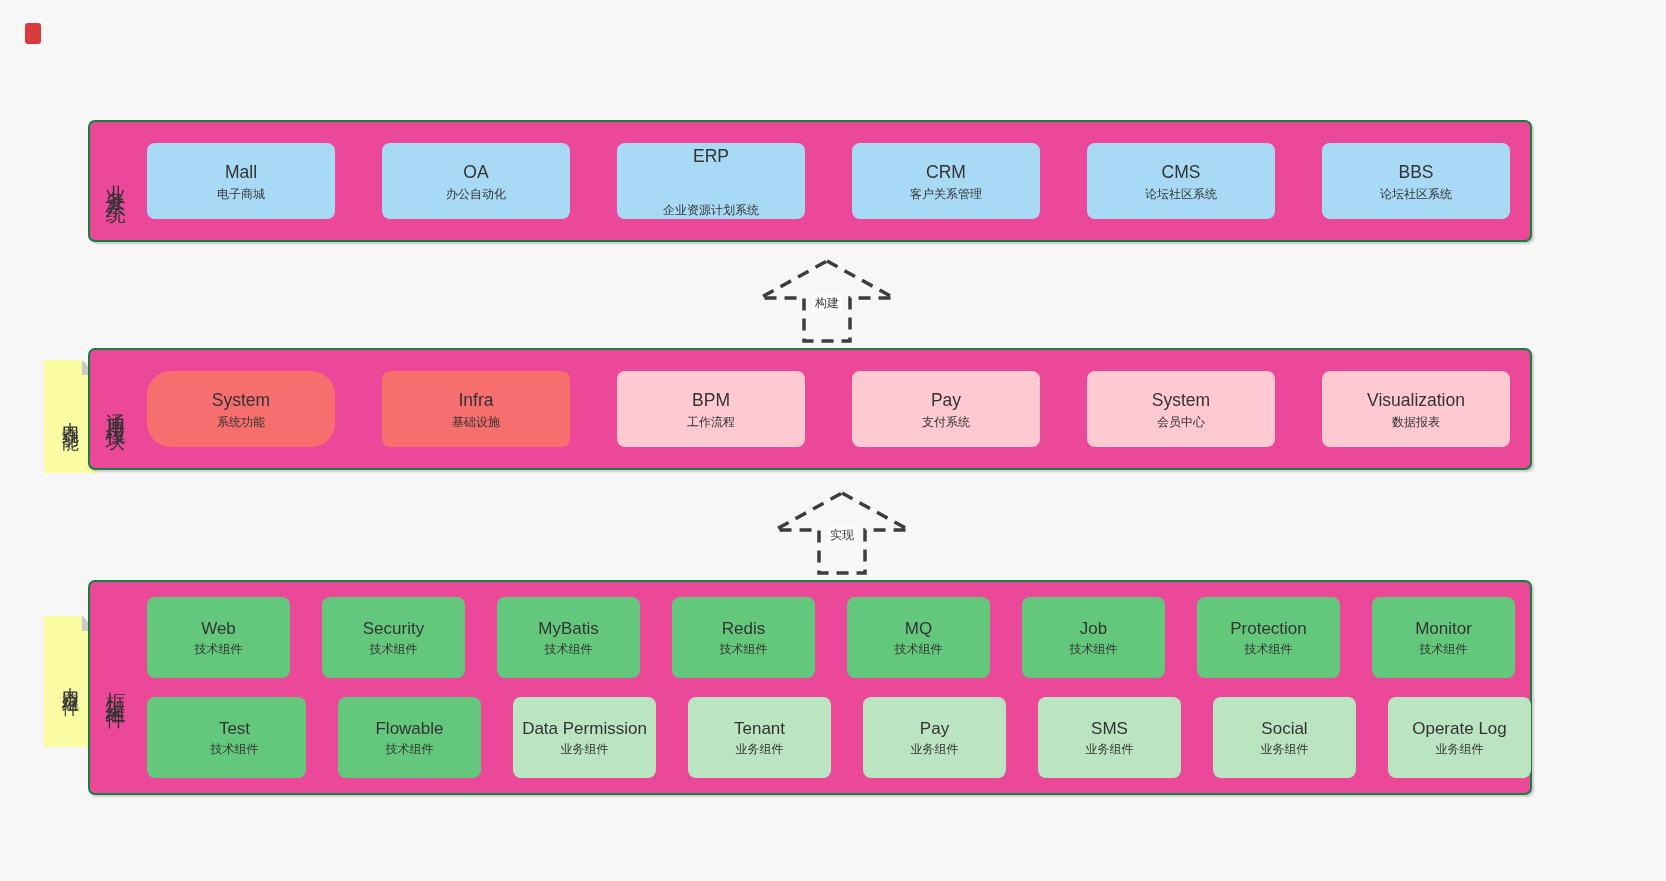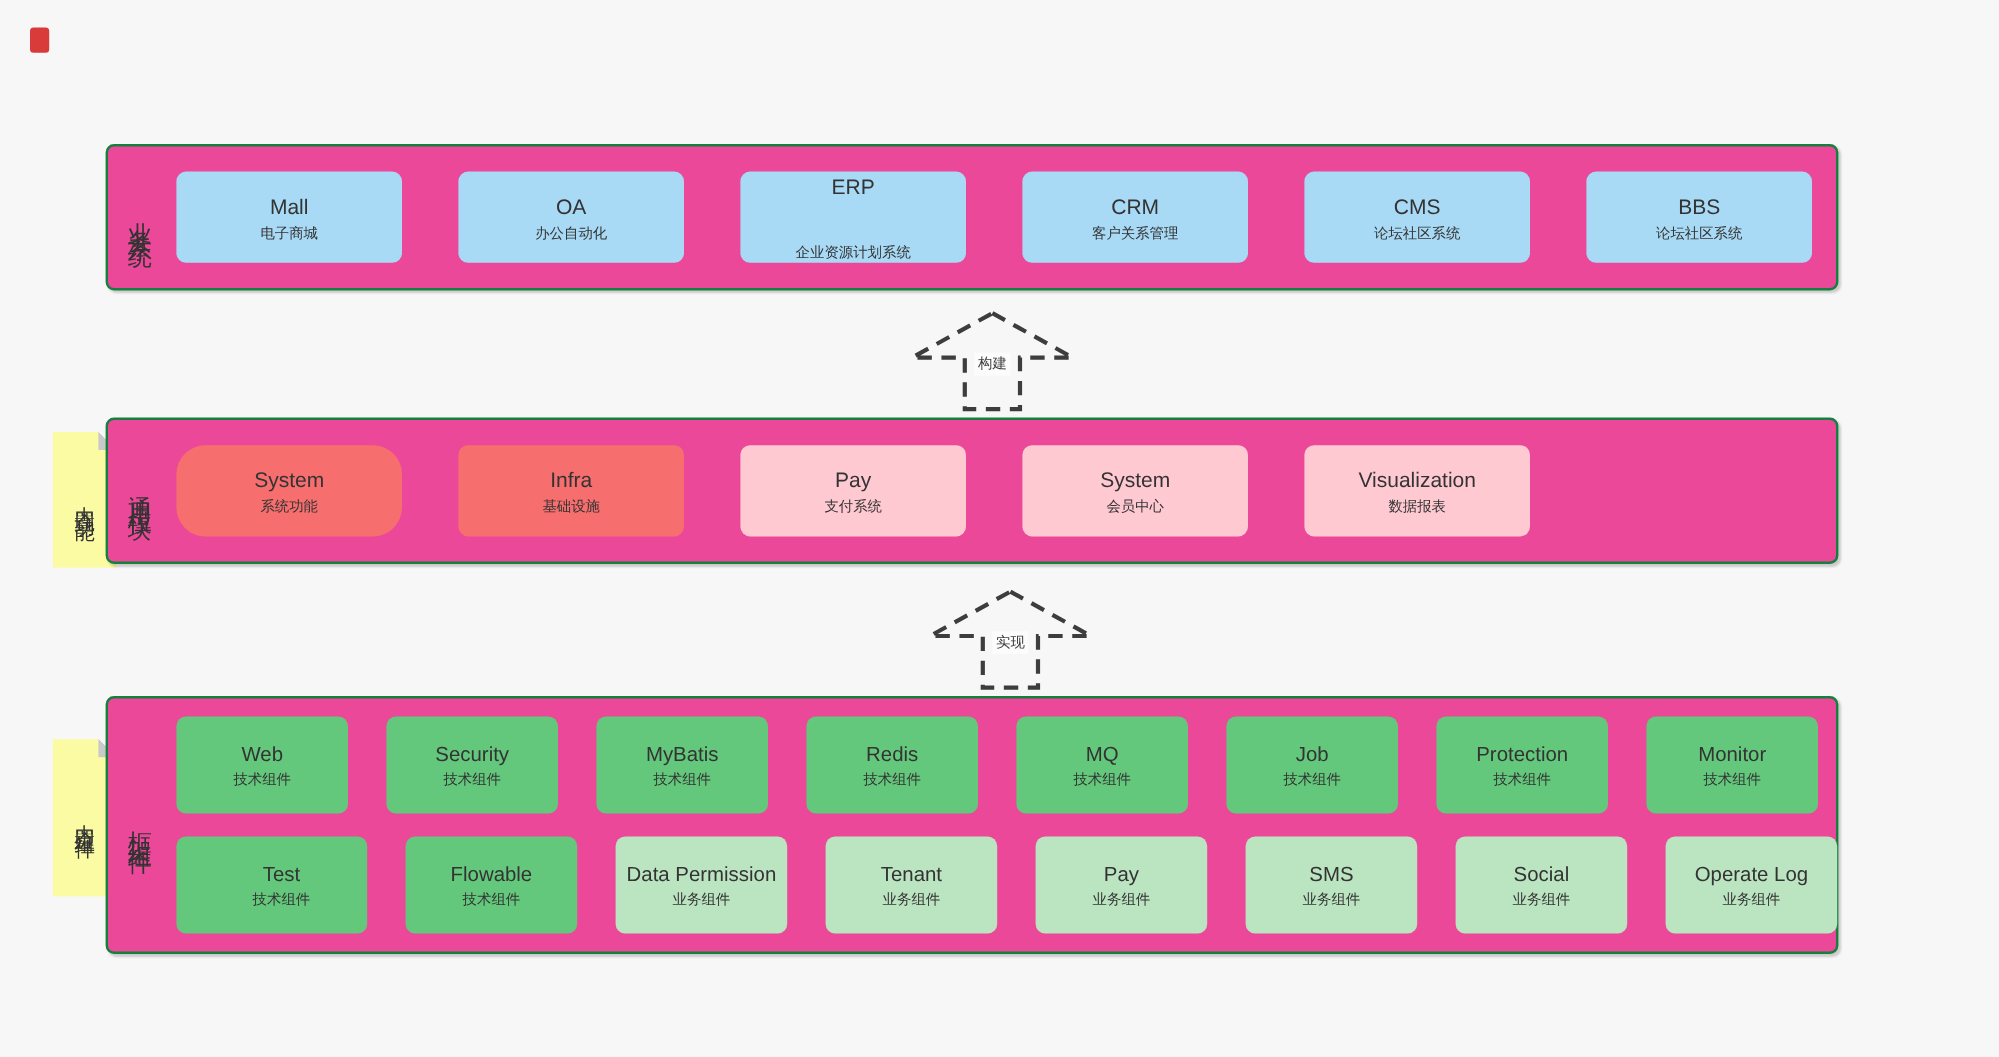--- a/index.html
+++ b/index.html
@@ -136,20 +136,24 @@
     <div class="box-row">
       <div class="box" style="background: rgb(247, 110, 110); border-radius: 24px;">
         <div class="box-title">System</div>
         <div class="box-sub">系统功能</div>
       </div>
       <div class="box" style="background: rgb(247, 110, 110);">
         <div class="box-title">Infra</div>
         <div class="box-sub">基础设施</div>
       </div>
       <div class="box" style="background: rgb(255, 201, 210);">
+        <div class="box-title">BPM</div>
+        <div class="box-sub">工作流程</div>
+      </div>
+      <div class="box" style="background: rgb(255, 201, 210);">
         <div class="box-title">Pay</div>
         <div class="box-sub">支付系统</div>
       </div>
       <div class="box" style="background: rgb(255, 201, 210);">
         <div class="box-title">System</div>
         <div class="box-sub">会员中心</div>
       </div>
       <div class="box" style="background: rgb(255, 201, 210);">
         <div class="box-title">Visualization</div>
         <div class="box-sub">数据报表</div>

